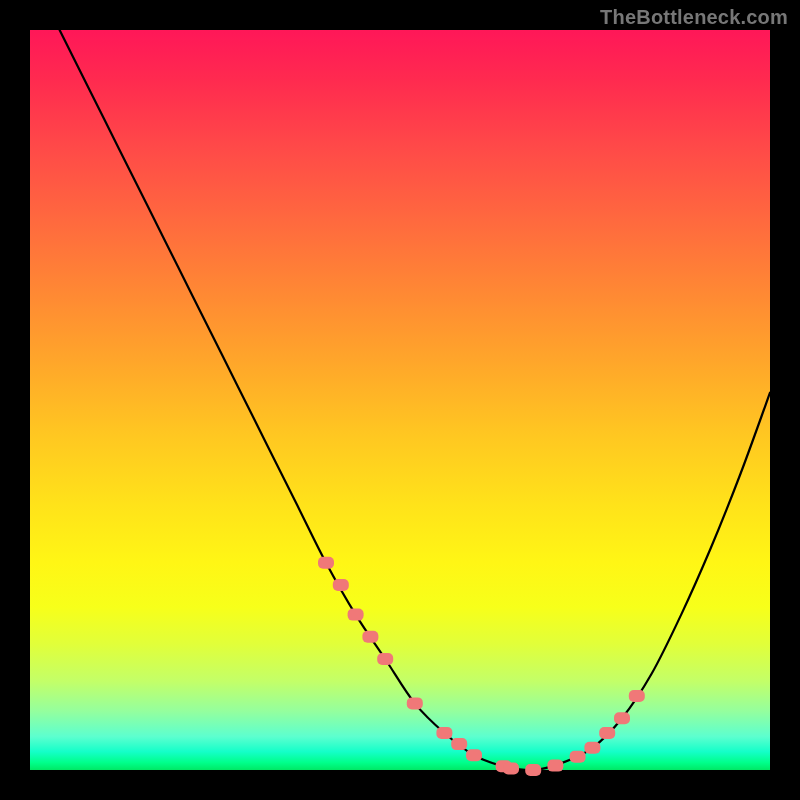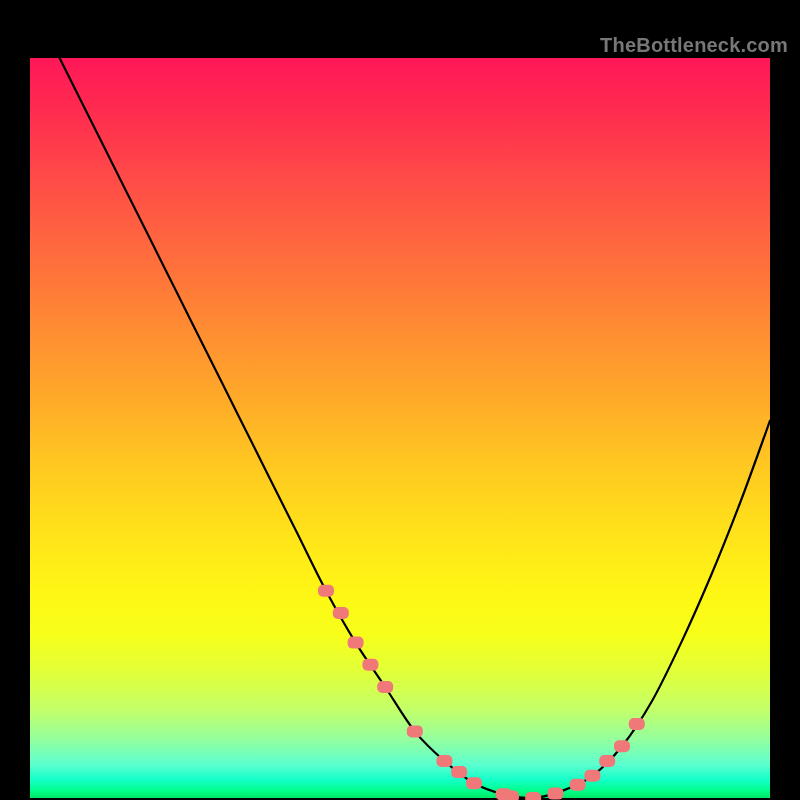--- a/index.html
+++ b/index.html
@@ -8,21 +8,20 @@
     width: 800px;
     height: 800px;
     background: #000000;
     font-family: Arial, Helvetica, sans-serif;
     overflow: hidden;
   }
   .wrap {
     position: relative;
     width: 800px;
     height: 644px;
-    margin-top: 28px;
   }
   .plot-bg {
     position: absolute;
     left: 30px;
     top: 30px;
     width: 740px;
     height: 740px;
     background: linear-gradient(to bottom,
       #ff1758 0%,
       #ff2b4f 7%,

